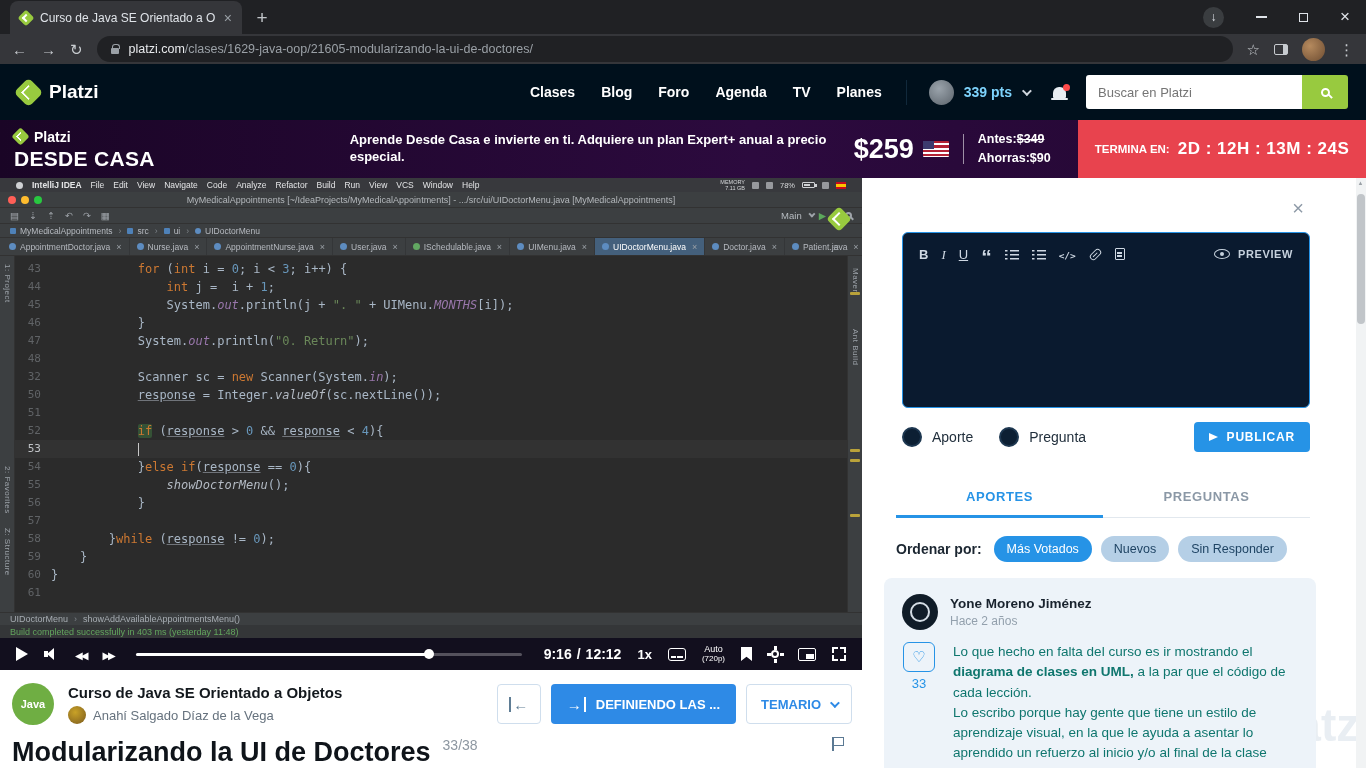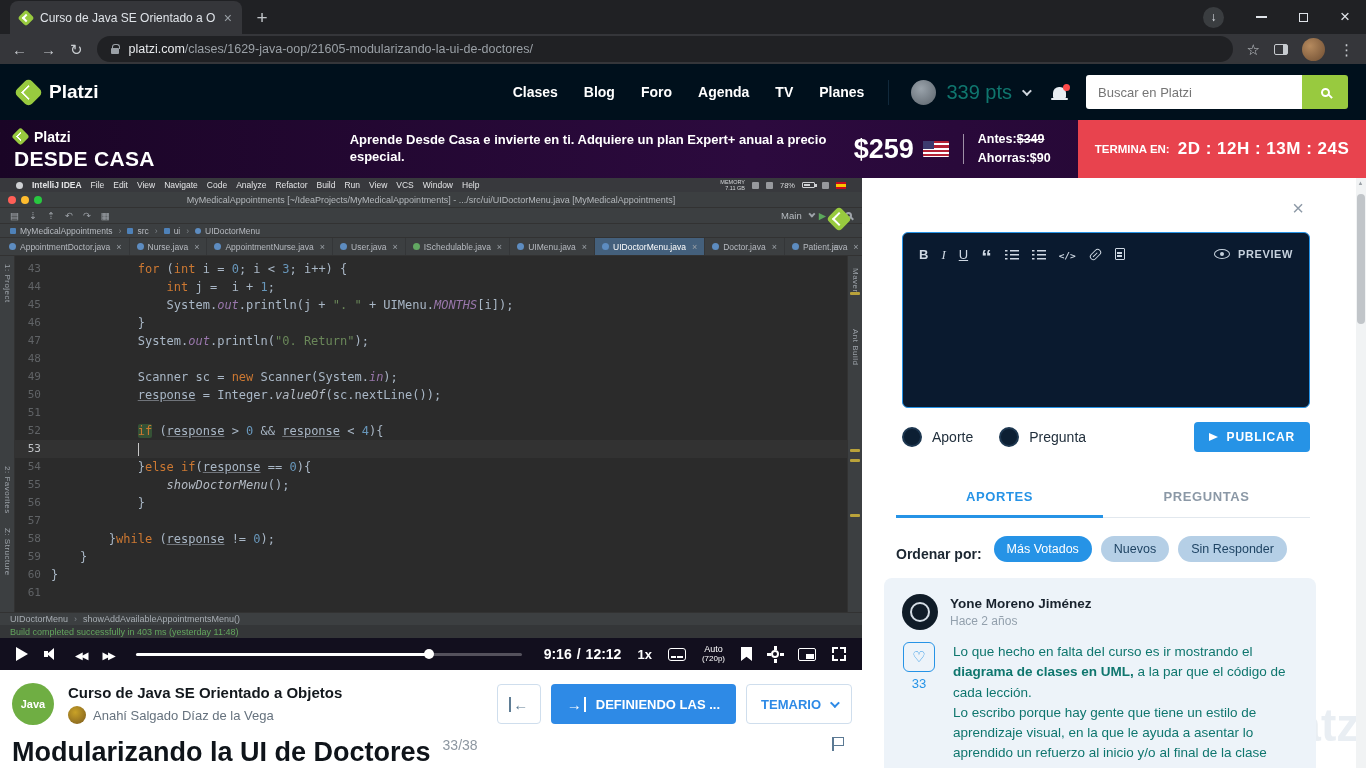--- a/index.html
+++ b/index.html
@@ -42,21 +42,21 @@
   
   .pheader { height:56px; background:#00101c; display:flex; align-items:center; padding:0 18px; }
   .logo { display:flex; align-items:center; gap:10px; }
   .pz-mark { width:21px; height:21px; background:#98ca3f; border-radius:5px; transform:rotate(45deg); position:relative; }
   .pz-mark::after { content:""; position:absolute; inset:5px; border-left:2.5px solid #fff; border-bottom:2.5px solid #fff; border-radius:1px; }
   .logo-word { color:#fff; font-size:19px; font-weight:700; }
   .main-nav { display:flex; gap:26px; margin-left:auto; }
   .nav-link { color:#fff; font-size:14px; font-weight:600; }
   .account { display:flex; align-items:center; gap:10px; margin-left:24px; padding-left:22px; border-left:1px solid #11293b; }
   .hd-avatar { width:25px; height:25px; border-radius:50%; background:radial-gradient(circle at 40% 35%, #9aa3ab, #5b636b); }
-  .points { color:#0f766e; font-size:20px; font-weight:400; }
+  .points { color:#7dd3fc; font-size:14px; font-weight:700; }
   .chev { width:7px; height:7px; border-right:2px solid #cfd6dd; border-bottom:2px solid #cfd6dd; transform:rotate(45deg) translateY(-2px); }
   .bell { width:13px; height:11px; background:#e8edf2; border-radius:6px 6px 1px 1px; position:relative; margin-left:14px; }
   .bell::before { content:""; position:absolute; left:-2px; bottom:-2px; width:17px; height:2px; background:#e8edf2; border-radius:1px; }
   .bell::after { content:""; position:absolute; top:-3px; right:-4px; width:7px; height:7px; border-radius:50%; background:#ff4b4b; }
   .search { margin-left:20px; display:flex; height:34px; width:262px; border-radius:3px; overflow:hidden; }
   .search input { flex:1; border:none; padding:0 12px; font-size:13px; color:#333; background:#fff; outline:none; font-family:inherit; }
   .search button { width:46px; background:#98ca3f; border:none; display:flex; align-items:center; justify-content:center; cursor:pointer; }
   .mag { width:9px; height:9px; border:2px solid #fff; border-radius:50%; position:relative; }
   .mag::after { content:""; position:absolute; width:6px; height:2px; background:#fff; transform:rotate(45deg); right:-5px; bottom:-2px; }
 
@@ -235,21 +235,21 @@
   .comp-body textarea { flex:1; margin:4px 16px 12px; background:transparent; border:none; outline:none; resize:none; color:#dfe7ef; font-family:inherit; font-size:13px; }
   .actions { display:flex; align-items:center; margin:14px 56px 0 40px; gap:26px; }
   .radio { display:flex; align-items:center; gap:10px; }
   .radio-circle { width:20px; height:20px; border-radius:50%; background:#0c1f33; border:2px solid #1d3750; }
   .radio-label { font-size:14px; color:#22303d; }
   .btn-publish { margin-left:auto; height:30px; padding:0 15px; background:#2693e6; border-radius:4px; color:#fff; font-weight:700; font-size:12px; letter-spacing:.8px; display:flex; align-items:center; gap:9px; }
   .ic-send { width:0; height:0; border-left:9px solid #fff; border-top:4.5px solid transparent; border-bottom:4.5px solid transparent; }
   .feed-tabs { margin:24px 56px 0 34px; display:flex; border-bottom:1px solid #e2e8ee; }
   .feed-tab { flex:1; text-align:center; padding:13px 0 11px; font-size:13px; font-weight:700; letter-spacing:.6px; color:#8b98a6; }
   .feed-tab.active { color:#2693e6; border-bottom:3px solid #2693e6; margin-bottom:-1px; }
-  .sort-row { display:flex; align-items:flex-end; gap:9px; margin:18px 56px 0 34px; flex-wrap:nowrap; }
+  .sort-row { display:flex; align-items:center; gap:9px; margin:18px 56px 0 34px; flex-wrap:nowrap; }
   .sort-label { font-weight:700; font-size:14px; color:#1b2631; margin-right:3px; white-space:nowrap; }
   .pill { padding:6px 13px; border-radius:16px; background:#b5cfe6; color:#1f4464; font-size:12.5px; white-space:nowrap; }
   .pill.active { background:#2693e6; color:#fff; }
   .comment-card { position:relative; z-index:1; margin:16px 50px 0 22px; background:#edf3f9; border-radius:8px; padding:16px 18px 30px; }
   .cc-head { display:flex; gap:12px; align-items:center; }
   .cc-avatar { width:36px; height:36px; border-radius:50%; background:#101c28; position:relative; flex:none; }
   .cc-avatar::after { content:""; position:absolute; inset:8px; border:2px solid #d4dde5; border-radius:50%; }
   .cc-name { font-weight:700; font-size:13.5px; color:#18222d; }
   .cc-time { font-size:12px; color:#93a0ad; margin-top:3px; }
   .cc-body { display:flex; gap:17px; margin-top:12px; }
@@ -484,21 +484,21 @@
               <span class="vlabel v1">2: Favorites</span>
               <span class="vlabel v2">Z: Structure</span>
             </div>
           <div class="editor" id="code">
               <div class="cl"><span class="ln">43</span><span class="ct"><span class="tk-p">            </span><span class="tk-k">for</span><span class="tk-p"> (</span><span class="tk-k">int</span><span class="tk-p"> i = </span><span class="tk-num">0</span><span class="tk-p">; i &lt; </span><span class="tk-num">3</span><span class="tk-p">; i++) {</span></span></div>
               <div class="cl"><span class="ln">44</span><span class="ct"><span class="tk-p">                </span><span class="tk-k">int</span><span class="tk-p"> j =  i + </span><span class="tk-num">1</span><span class="tk-p">;</span></span></div>
               <div class="cl"><span class="ln">45</span><span class="ct"><span class="tk-p">                System.</span><span class="tk-f">out</span><span class="tk-p">.println(j + </span><span class="tk-s">". "</span><span class="tk-p"> + UIMenu.</span><span class="tk-f">MONTHS</span><span class="tk-p">[i]);</span></span></div>
               <div class="cl"><span class="ln">46</span><span class="ct"><span class="tk-p">            }</span></span></div>
               <div class="cl"><span class="ln">47</span><span class="ct"><span class="tk-p">            System.</span><span class="tk-f">out</span><span class="tk-p">.println(</span><span class="tk-s">"0. Return"</span><span class="tk-p">);</span></span></div>
               <div class="cl"><span class="ln">48</span><span class="ct"></span></div>
-              <div class="cl"><span class="ln">49</span><span class="ct"><span class="tk-p">            Scanner sc = </span><span class="tk-k">new</span><span class="tk-p"> Scanner(System.</span><span class="tk-f">in</span><span class="tk-p">);</span></span></div>
+              <div class="cl"><span class="ln">32</span><span class="ct"><span class="tk-p">            Scanner sc = </span><span class="tk-k">new</span><span class="tk-p"> Scanner(System.</span><span class="tk-f">in</span><span class="tk-p">);</span></span></div>
               <div class="cl"><span class="ln">50</span><span class="ct"><span class="tk-p">            </span><span class="tk-v">response</span><span class="tk-p"> = Integer.</span><span class="tk-m">valueOf</span><span class="tk-p">(sc.nextLine());</span></span></div>
               <div class="cl"><span class="ln">51</span><span class="ct"></span></div>
               <div class="cl"><span class="ln">52</span><span class="ct"><span class="tk-p">            </span><span class="tk-hk">if</span><span class="tk-p"> (</span><span class="tk-v">response</span><span class="tk-p"> &gt; </span><span class="tk-num">0</span><span class="tk-p"> &amp;&amp; </span><span class="tk-v">response</span><span class="tk-p"> &lt; </span><span class="tk-num">4</span><span class="tk-p">){</span></span></div>
               <div class="cl cur"><span class="ln cur-ln">53</span><span class="ct"><span class="tk-p">            </span><span class="caret"></span></span></div>
               <div class="cl"><span class="ln">54</span><span class="ct"><span class="tk-p">            }</span><span class="tk-k">else</span><span class="tk-p"> </span><span class="tk-k">if</span><span class="tk-p">(</span><span class="tk-v">response</span><span class="tk-p"> == </span><span class="tk-num">0</span><span class="tk-p">){</span></span></div>
               <div class="cl"><span class="ln">55</span><span class="ct"><span class="tk-p">                </span><span class="tk-m">showDoctorMenu</span><span class="tk-p">();</span></span></div>
               <div class="cl"><span class="ln">56</span><span class="ct"><span class="tk-p">            }</span></span></div>
               <div class="cl"><span class="ln">57</span><span class="ct"></span></div>
               <div class="cl"><span class="ln">58</span><span class="ct"><span class="tk-p">        }</span><span class="tk-k">while</span><span class="tk-p"> (</span><span class="tk-v">response</span><span class="tk-p"> != </span><span class="tk-num">0</span><span class="tk-p">);</span></span></div>
               <div class="cl"><span class="ln">59</span><span class="ct"><span class="tk-p">    }</span></span></div>

